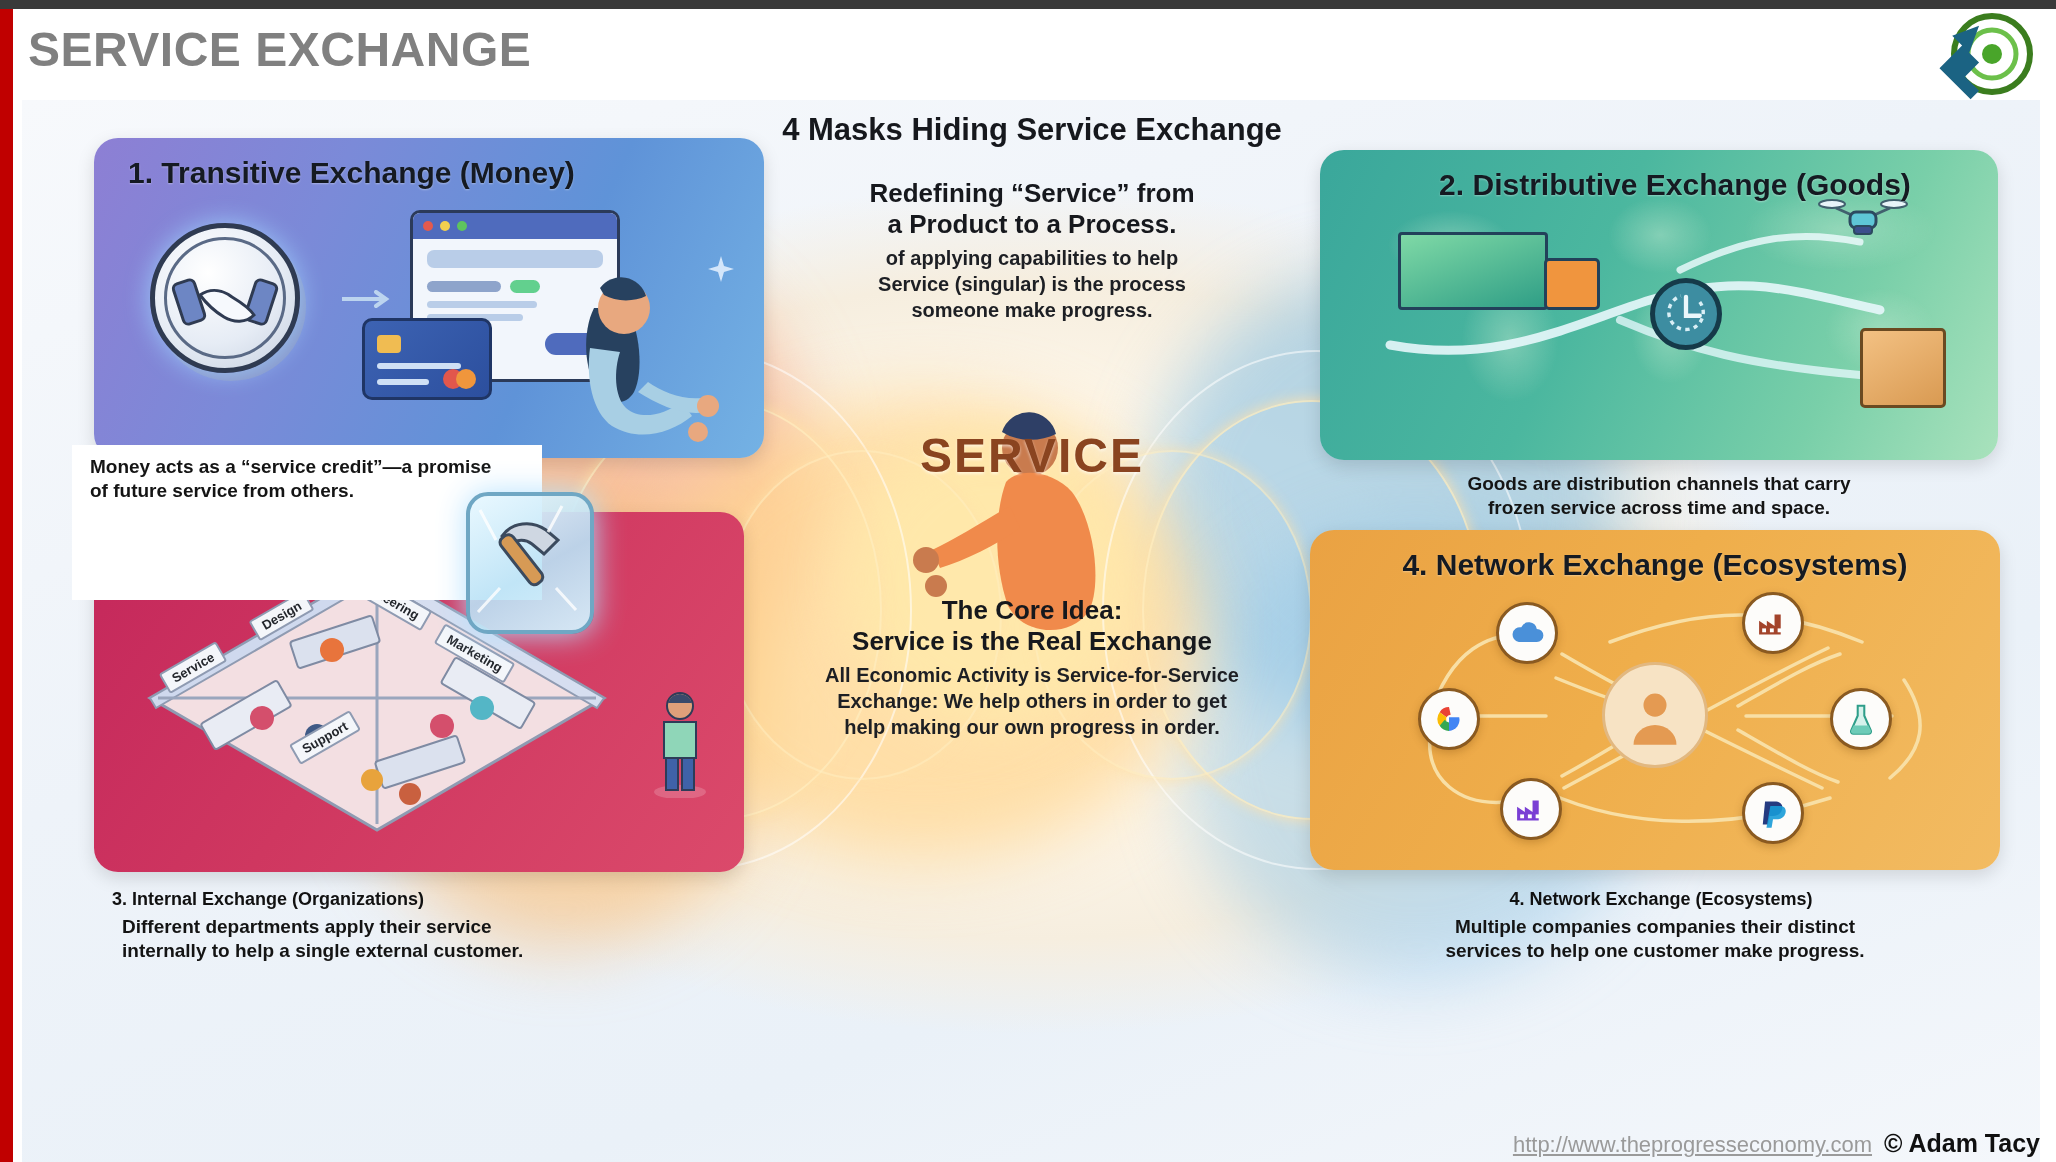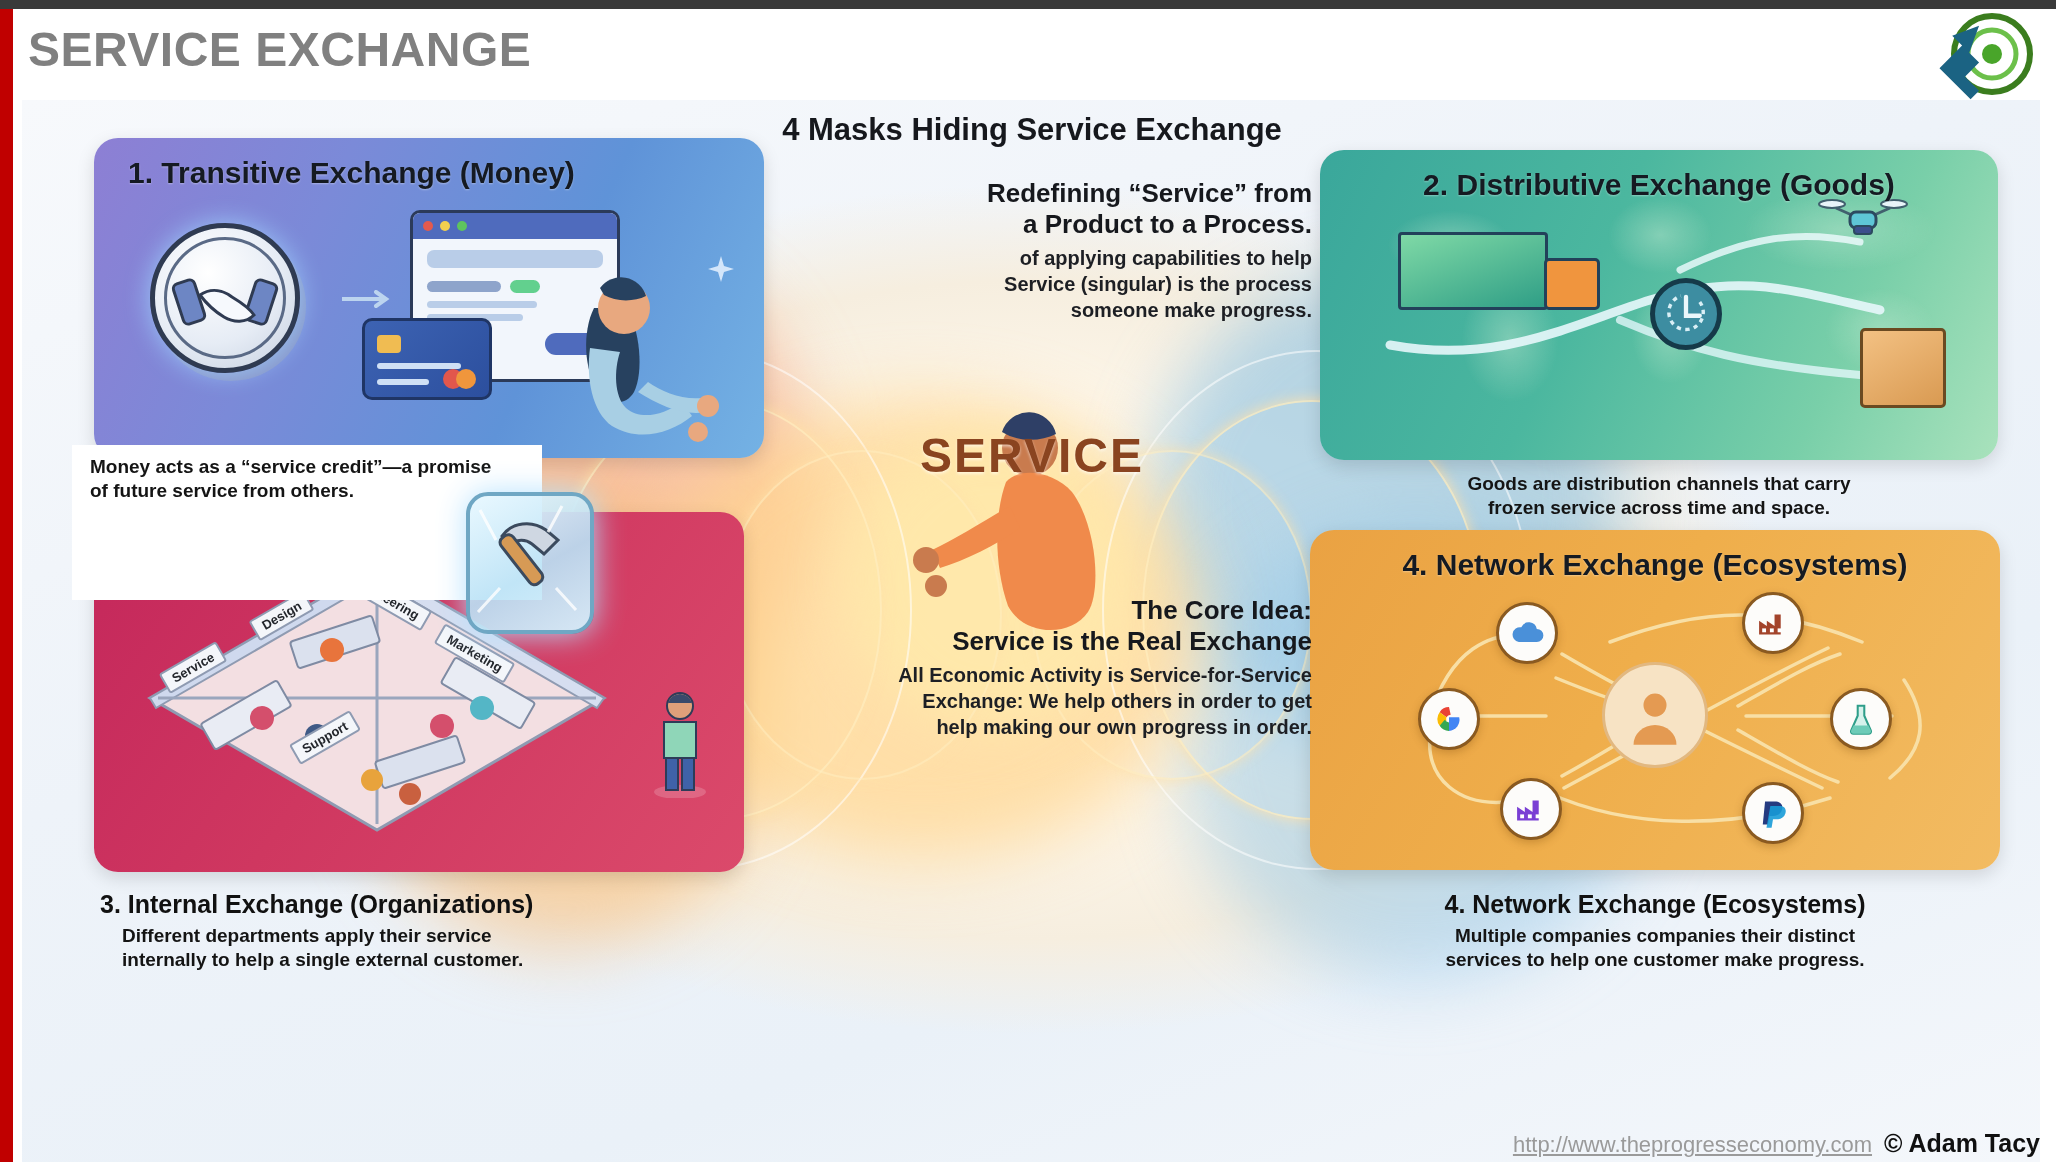--- a/index.html
+++ b/index.html
@@ -60,40 +60,40 @@
   .card-title{
     position:absolute; width:100%; text-align:center; top:18px;
     font-size:30px; font-weight:bold; color:#151a22; z-index:4;
     text-shadow:0 1px 2px rgba(255,255,255,.35);
   }
   .card-title.left-al{ text-align:left; padding-left:34px; }
 
   .card1{ left:72px; top:38px; width:670px; height:320px;
     background:linear-gradient(115deg,#8d7fd4 0%, #7b8ad8 32%, #5f93d8 66%, #74b2e4 100%); }
   .card2{ left:1298px; top:50px; width:678px; height:310px;
-    background:linear-gradient(115deg,#3aa79b 0%, #4bb79f 40%, #79cfa9 75%, #a9e2bc 100%); }
+    background:linear-gradient(115deg,#3aa79b 0%, #4bb79f 40%, #79cfa9 75%, #a9e2bc 100%);padding-left:16px; }
   .card3{ left:72px; top:412px; width:650px; height:360px;
     background:linear-gradient(125deg,#c4275b 0%, #cf3760 45%, #db4a6b 100%); }
   .card4{ left:1288px; top:430px; width:690px; height:340px;
     background:linear-gradient(120deg,#eaa243 0%, #efae4b 45%, #f2bb62 100%); }
 
   
   .cap{ position:absolute; color:#141414; font-weight:bold; line-height:1.28; z-index:6; }
   .cap-sm{ font-size:19px; }
-  .cap-lg-title{ font-size:25px; font-weight:bold; color:#111; }
+  .cap-lg-title{ font-size:18px; font-weight:bold; color:#111;margin-left:12px; }
 
   
   .left-plate{ position:absolute; left:50px; top:345px; width:470px; height:155px; background:#ffffff; z-index:5;}
 
   
   .center-head{
     position:absolute; left:640px; top:12px; width:740px; text-align:center;
     font-size:31px; font-weight:bold; color:#16181d; z-index:8;
   }
-  .center-block{ position:absolute; width:560px; text-align:right; z-index:8; }
+  .center-block{ position:absolute; width:560px; text-align:center; z-index:8; }
   .cb-title{ font-size:26px; font-weight:bold; color:#16181d; line-height:1.18; }
   .cb-body{ font-size:20px; font-weight:bold; color:#1d1f24; line-height:1.28; margin-top:7px; }
   .center-upper{ left:730px; top:78px; }
   .center-lower{ left:730px; top:495px; }
 
   .service-word{
     position:absolute; left:700px; top:328px; width:620px; text-align:center;
     font-size:48px; font-weight:bold; letter-spacing:2px;
     color:#8a4420; z-index:9;
     text-shadow:0 2px 3px rgba(255,255,255,.55);

